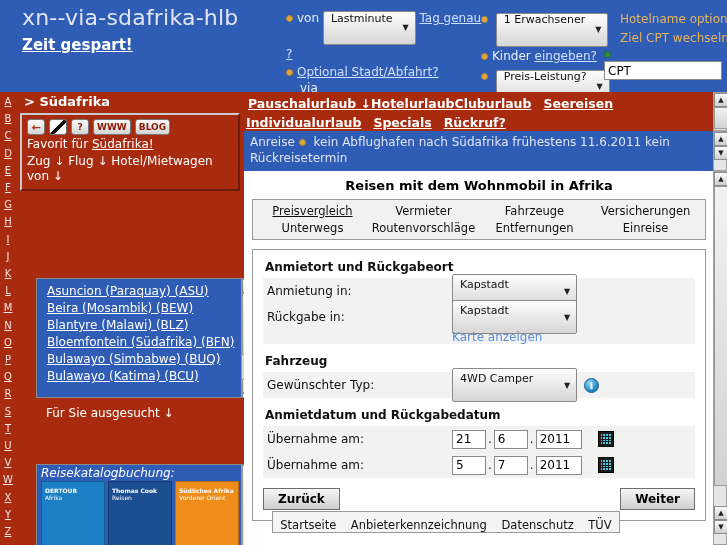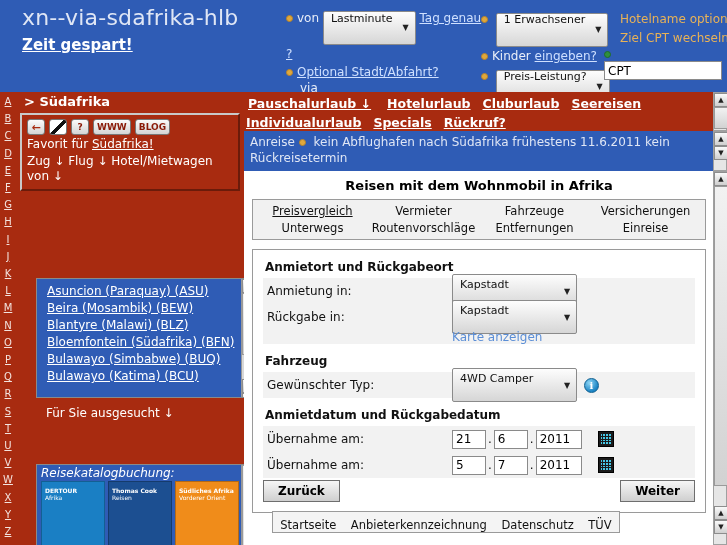--- a/index.html
+++ b/index.html
@@ -358,21 +358,21 @@
           </div>
         </div>
       <div class="sb">
         <div class="sbthumb" style="height:120px; margin-top:0;"></div>
 
       </div>
     </div>
   </div>
 
   <div class="navred">
-    <div style="padding:2px 0 0 4px; line-height:19px;" id="navrow1"><a href="#" style="margin-right: 16px;">Pauschalurlaub ↓</a><a href="#" style="margin-right: 12px;">Hotelurlaub</a><a href="#" style="margin-right: 12px;">Cluburlaub</a><a href="#" style="margin-right: 12px;">Seereisen</a></div>
+    <div style="padding:2px 0 0 4px; line-height:19px;" id="navrow1"><a href="#" style="margin-right: 0;">Pauschalurlaub ↓</a><a href="#" style="">Hotelurlaub</a><a href="#" style="margin-right: 12px;">Cluburlaub</a><a href="#" style="margin-right: 12px;">Seereisen</a></div>
     <div style="padding:0 0 0 2px; line-height:18px;" id="navrow2"><a href="#" style="margin-right: 12px;">Individualurlaub</a><a href="#" style="margin-right: 12px;">Specials</a><a href="#" style="margin-right: 12px;">Rückruf?</a></div>
   </div>
 
   <div class="anreise">
     <span>Anreise</span>
     <span class="bullet"></span>
     <span>kein Abflughafen nach Südafrika frühestens 11.6.2011 kein Rückreisetermin</span>
   </div>
 
   <div class="content">
@@ -467,21 +467,21 @@
             <i></i>
             <i></i>
             <i></i>
             <i></i>
             <i></i>
             <i></i>
             <i></i>
           </span>
       </div>
 
-      <div style="display:flex; justify-content:space-between; margin-top:2px;">
+      <div style="display:flex; justify-content:space-between; margin-top:10px;">
         <button class="btn">Zurück</button>
         <button class="btn">Weiter</button>
       </div>
     </div>
   </div>
 
   <div class="footerbar" id="footerbar">
       <span>Startseite</span>
       <span>Anbieterkennzeichnung</span>
       <span>Datenschutz</span>

